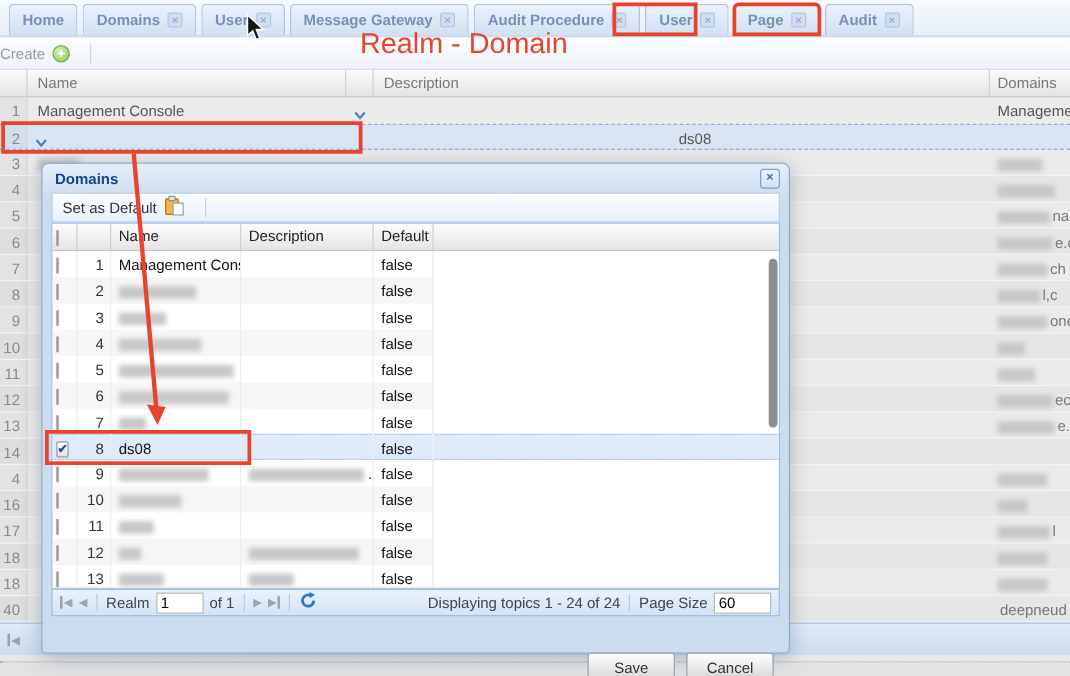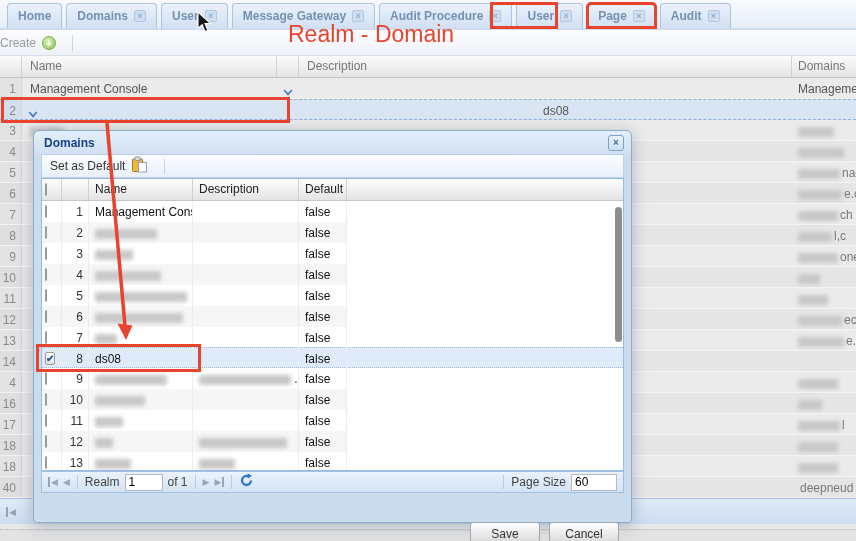--- a/index.html
+++ b/index.html
@@ -564,20 +564,21 @@
       <span class="pgbtn">▶</span>
       <span class="pgbtn" style="border-right:2px solid #9aa6b5;padding-right:1px;">▶</span>
       <span class="pg-sep"></span>
       <span>
         <svg width="15" height="15" viewBox="0 0 15 15">
           <path d="M12 7.5 A4.5 4.5 0 1 1 9.8 3.6" fill="none" stroke="#2e74c8" stroke-width="2.2"></path>
           <polygon points="8.6,0.6 13,2.8 8.8,5.6" fill="#2e74c8"></polygon>
         </svg>
       </span>
       <span class="pg-spacer"></span>
+      <span>Displaying topics 1 - 24 of 24</span>
       <span class="pg-sep"></span>
       <span>Page Size</span>
       <input class="pg-input" style="width: 46px;" value="60">
     </div>
 
     <div class="dlg-buttons">
       <button class="btn">Save</button>
       <button class="btn">Cancel</button>
     </div>
   </div>

